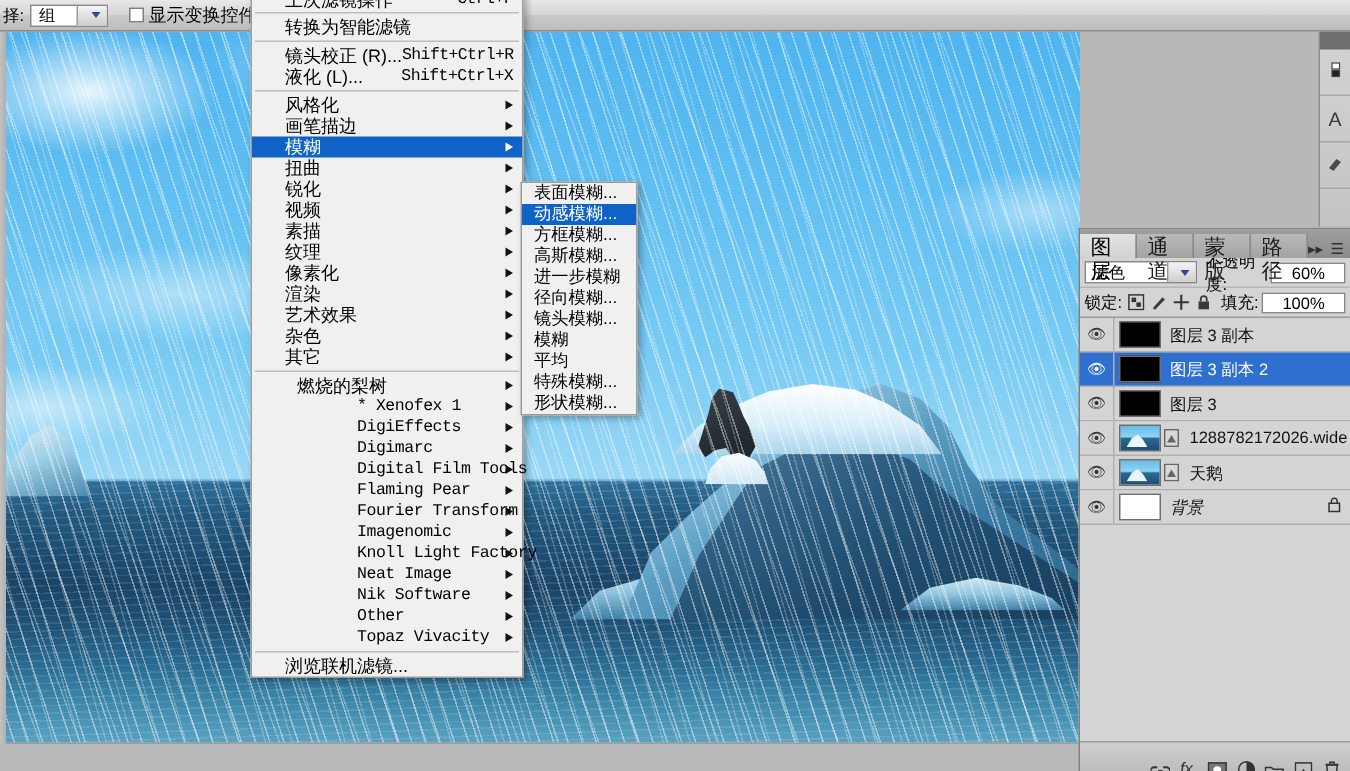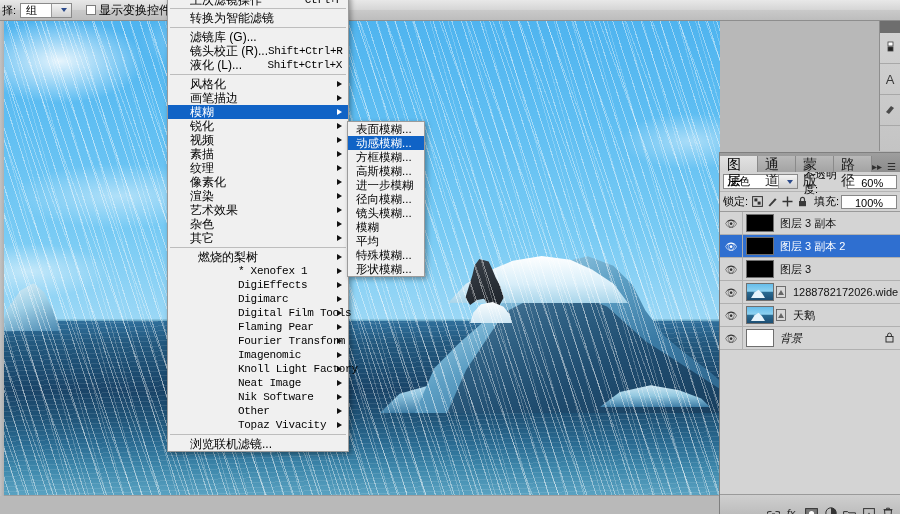--- a/index.html
+++ b/index.html
@@ -359,41 +359,42 @@
     <div class="mi" style="height: 11px; line-height: 9px;">
       <span>上次滤镜操作</span>
       <span class="shortcut">Ctrl+F</span>
     </div>
     <div class="msep"></div>
     <div class="mi">
       <span>转换为智能滤镜</span>
     </div>
     <div class="msep"></div>
     <div class="mi">
-      <span>滤镜库 (G)...</span>
-    </div>
-    <div class="mi">
       <span>镜头校正 (R)...</span>
       <span class="shortcut">Shift+Ctrl+R</span>
     </div>
     <div class="mi">
       <span>液化 (L)...</span>
       <span class="shortcut">Shift+Ctrl+X</span>
     </div>
     <div class="msep"></div>
     <div class="mi">
       <span>风格化</span>
       <i class="sub-arrow"></i>
     </div>
     <div class="mi">
       <span>画笔描边</span>
       <i class="sub-arrow"></i>
     </div>
     <div class="mi hl">
       <span>模糊</span>
+      <i class="sub-arrow"></i>
+    </div>
+    <div class="mi">
+      <span>扭曲</span>
       <i class="sub-arrow"></i>
     </div>
     <div class="mi">
       <span>锐化</span>
       <i class="sub-arrow"></i>
     </div>
     <div class="mi">
       <span>视频</span>
       <i class="sub-arrow"></i>
     </div>

